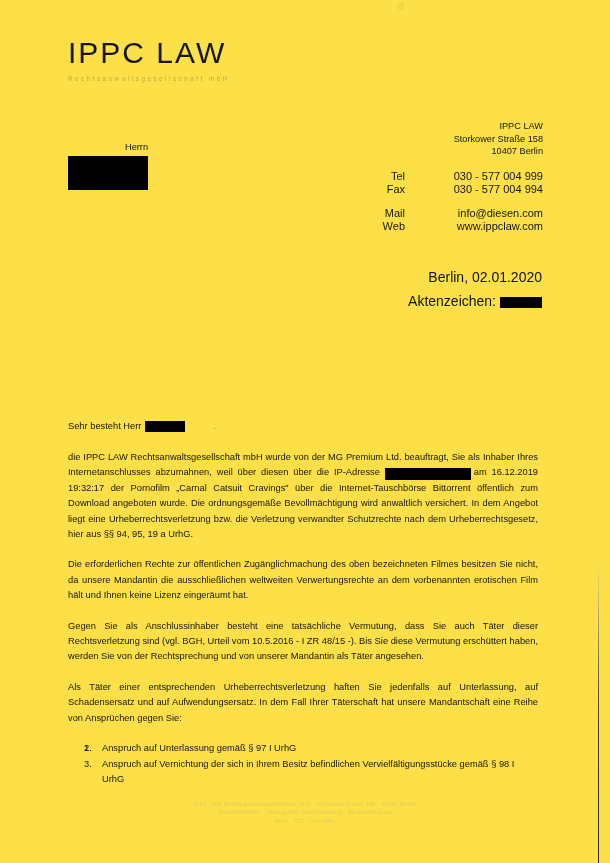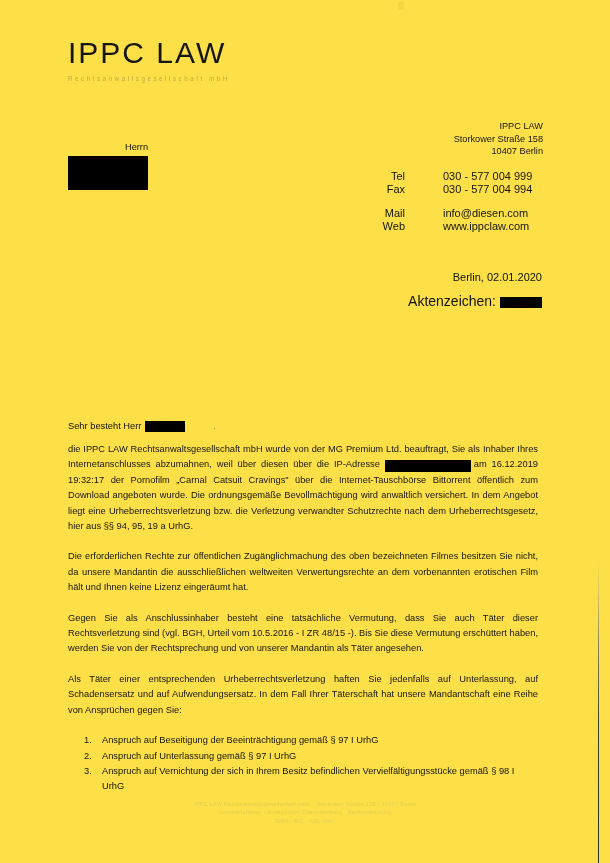--- a/index.html
+++ b/index.html
@@ -90,21 +90,21 @@
     line-height: 12.8px;
     padding: 0;
     vertical-align: top;
     white-space: nowrap;
   }
   .contact-table td.ct-label {
     text-align: right;
     padding-right: 38px;
   }
   .contact-table td.ct-value {
-    text-align: left;
+    text-align: right;
     min-width: 100px;
   }
   .contact-gap td { height: 12px; }
 
   
   #recipient-block {
     position: absolute;
     left: 68px;
     top: 141px;
     font-size: 9.2px;
@@ -122,21 +122,21 @@
     height: 34px;
     margin-top: 3px;
     display: block;
   }
 
   
   #date-line {
     position: absolute;
     right: 68px;
     top: 271px;
-    font-size: 11px;
+    font-size: 14px;
     line-height: 12px;
     text-align: center;
     white-space: nowrap;
   }
   #reference-line {
     position: absolute;
     right: 68px;
     top: 295px;
     font-size: 14px;
     line-height: 12px;
@@ -189,21 +189,21 @@
     position: absolute;
     left: 68px;
     top: 442px;
     width: 470px;
   }
   .body-paragraph {
     font-size: 9.3px;
     line-height: 15.4px;
     text-align: justify;
     text-justify: inter-word;
-    margin: 0 0 15px 0;
+    margin: 8px 0 15px 0;
     color: #141414;
   }
   #paragraph-1 { position: relative; }
   #ip-redaction {
     width: 86px;
     height: 12px;
     margin-right: 3px;
     position: relative;
     top: 1px;
   }
@@ -313,21 +313,20 @@
 
     <p class="body-paragraph">Die erforderlichen Rechte zur öffentlichen Zugänglichmachung des oben bezeichneten Filmes besitzen Sie nicht, da unsere Mandantin die ausschließlichen weltweiten Verwertungsrechte an dem vorbenannten erotischen Film hält und Ihnen keine Lizenz eingeräumt hat.</p>
 
     <p class="body-paragraph">Gegen Sie als Anschlussinhaber besteht eine tatsächliche Vermutung, dass Sie auch Täter dieser Rechtsverletzung sind (vgl. BGH, Urteil vom 10.5.2016 - I ZR 48/15 -). Bis Sie diese Vermutung erschüttert haben, werden Sie von der Rechtsprechung und von unserer Mandantin als Täter angesehen.</p>
 
     <p class="body-paragraph">Als Täter einer entsprechenden Urheberrechtsverletzung haften Sie jedenfalls auf Unterlassung, auf Schadensersatz und auf Aufwendungsersatz. In dem Fall Ihrer Täterschaft hat unsere Mandantschaft eine Reihe von Ansprüchen gegen Sie:</p>
 
     <ol id="claims-list">
       <li>
         <span class="claim-number">1.</span>
-        <span>Anspruch auf Beseitigung der Beeinträchtigung gemäß § 97 I UrhG</span>
       </li>
       <li>
         <span class="claim-number">2.</span>
         <span>Anspruch auf Unterlassung gemäß § 97 I UrhG</span>
       </li>
       <li>
         <span class="claim-number">3.</span>
         <span>Anspruch auf Vernichtung der sich in Ihrem Besitz befindlichen Vervielfältigungsstücke gemäß § 98 I UrhG</span>
       </li>
     </ol>

